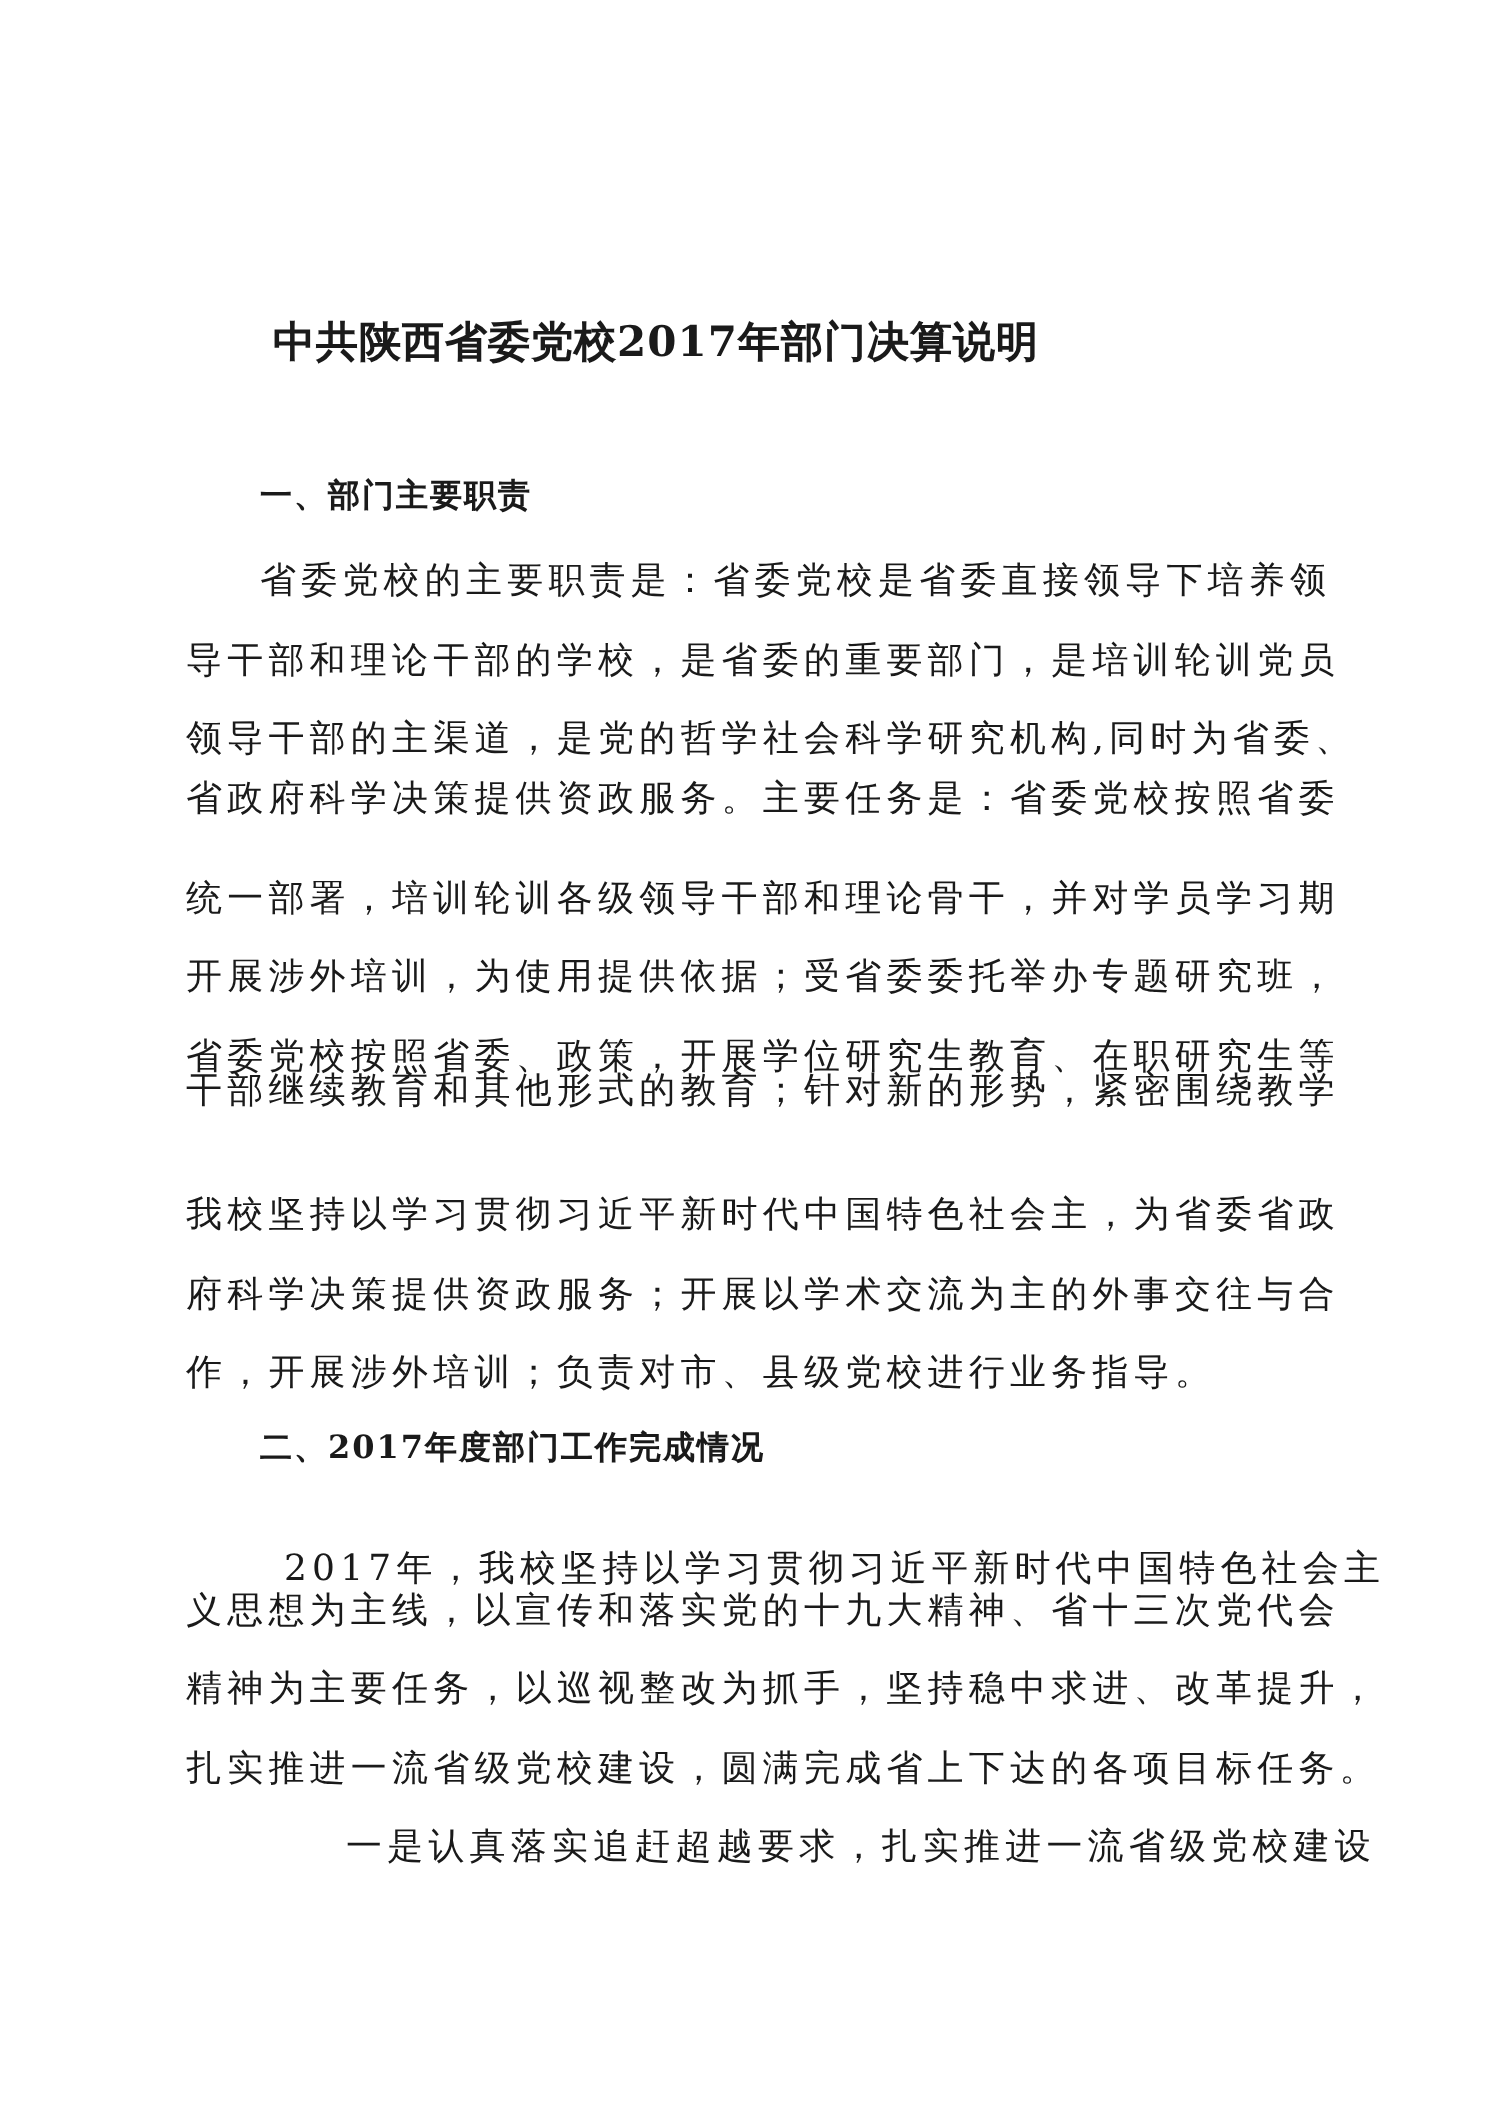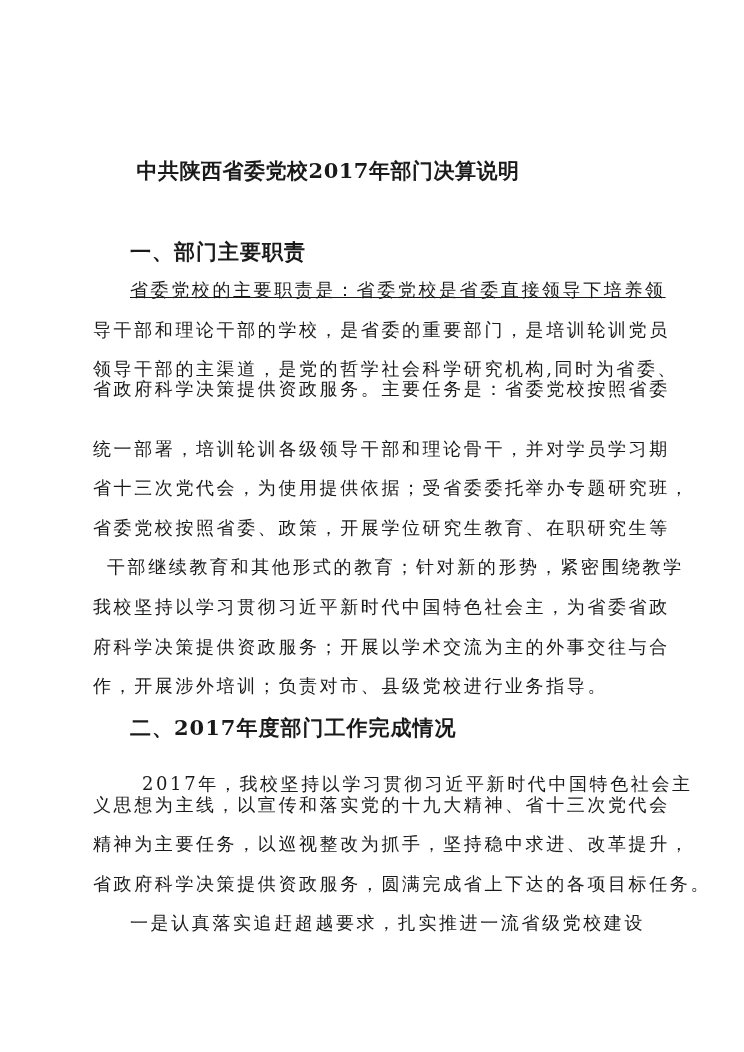--- a/index.html
+++ b/index.html
@@ -1,40 +1,40 @@
 <!DOCTYPE html>
 <html><head>
   <meta charset="utf-8">
   <style>
     html, body { margin:0; padding:0; background:#ffffff; }
     body { width:744px; height:1052px; position:relative; overflow:hidden;
       font-family:"DejaVu Serif", "Liberation Serif", serif; color:#1a1a1a; }
     .title { position:absolute; top:157px; left:0; width:656px; text-align:center;
       font-size:21px; font-weight:bold; letter-spacing:0.5px; }
-    .h { position:absolute; left:130px; font-size:21px; font-weight:bold; letter-spacing:1px; }
+    .h { position:absolute; left:130px; font-size:16px; font-weight:bold; letter-spacing:1px; }
     .line { position:absolute; left:93px; width:560px; font-size:18px; white-space:nowrap;
       letter-spacing:2.6px; }
     .indent { left:130px; }
   </style>
 </head>
 <body>
 
 <div class="title">中共陕西省委党校2017年部门决算说明</div>
 
 <div class="h" style="top:238px;">一、部门主要职责</div>
-<div class="line indent" style="top:278px;text-decoration:underline;">省委党校的主要职责是：省委党校是省委直接领导下培养领</div>
+<div class="line indent" style="top:278px;">省委党校的主要职责是：省委党校是省委直接领导下培养领</div>
 <div class="line" style="top:318px;">导干部和理论干部的学校，是省委的重要部门，是培训轮训党员</div>
 <div class="line" style="top:357px;">领导干部的主渠道，是党的哲学社会科学研究机构,同时为省委、</div>
-<div class="line" style="top:377px;">省政府科学决策提供资政服务。主要任务是：省委党校按照省委</div>
+<div class="line" style="top:387px;">省政府科学决策提供资政服务。主要任务是：省委党校按照省委</div>
 <div class="line" style="top:437px;">统一部署，培训轮训各级领导干部和理论骨干，并对学员学习期</div>
-<div class="line" style="top:476px;">省十三次党代会，为使用提供依据；受省委委托举办专题研究班，</div>
+<div class="line" style="top:476px;">开展涉外培训，为使用提供依据；受省委委托举办专题研究班，</div>
 <div class="line" style="top:516px;">省委党校按照省委、政策，开展学位研究生教育、在职研究生等</div>
-<div class="line" style="top:555px;margin-left:14px;">干部继续教育和其他形式的教育；针对新的形势，紧密围绕教学</div>
+<div class="line" style="top:533px;">干部继续教育和其他形式的教育；针对新的形势，紧密围绕教学</div>
 <div class="line" style="top:595px;">我校坚持以学习贯彻习近平新时代中国特色社会主，为省委省政</div>
 <div class="line" style="top:635px;">府科学决策提供资政服务；开展以学术交流为主的外事交往与合</div>
 <div class="line" style="top:674px;">作，开展涉外培训；负责对市、县级党校进行业务指导。</div>
 
 <div class="h" style="top:714px;">二、2017年度部门工作完成情况</div>
 <div class="line indent" style="top:772px;margin-left:12px;">2017年，我校坚持以学习贯彻习近平新时代中国特色社会主</div>
 <div class="line" style="top:793px;">义思想为主线，以宣传和落实党的十九大精神、省十三次党代会</div>
 <div class="line" style="top:832px;">精神为主要任务，以巡视整改为抓手，坚持稳中求进、改革提升，</div>
-<div class="line" style="top:872px;">省政府科学决策提供资政服务，圆满完成省上下达的各项目标任务。</div>
-<div class="line indent" style="top:911px;">一是认真落实追赶超越要求，扎实推进一流省级党校建设</div>
+<div class="line" style="top:872px;">扎实推进一流省级党校建设，圆满完成省上下达的各项目标任务。</div>
+<div class="line indent" style="top:911px;margin-left:43px;">一是认真落实追赶超越要求，扎实推进一流省级党校建设</div>
 
 </body></html>

